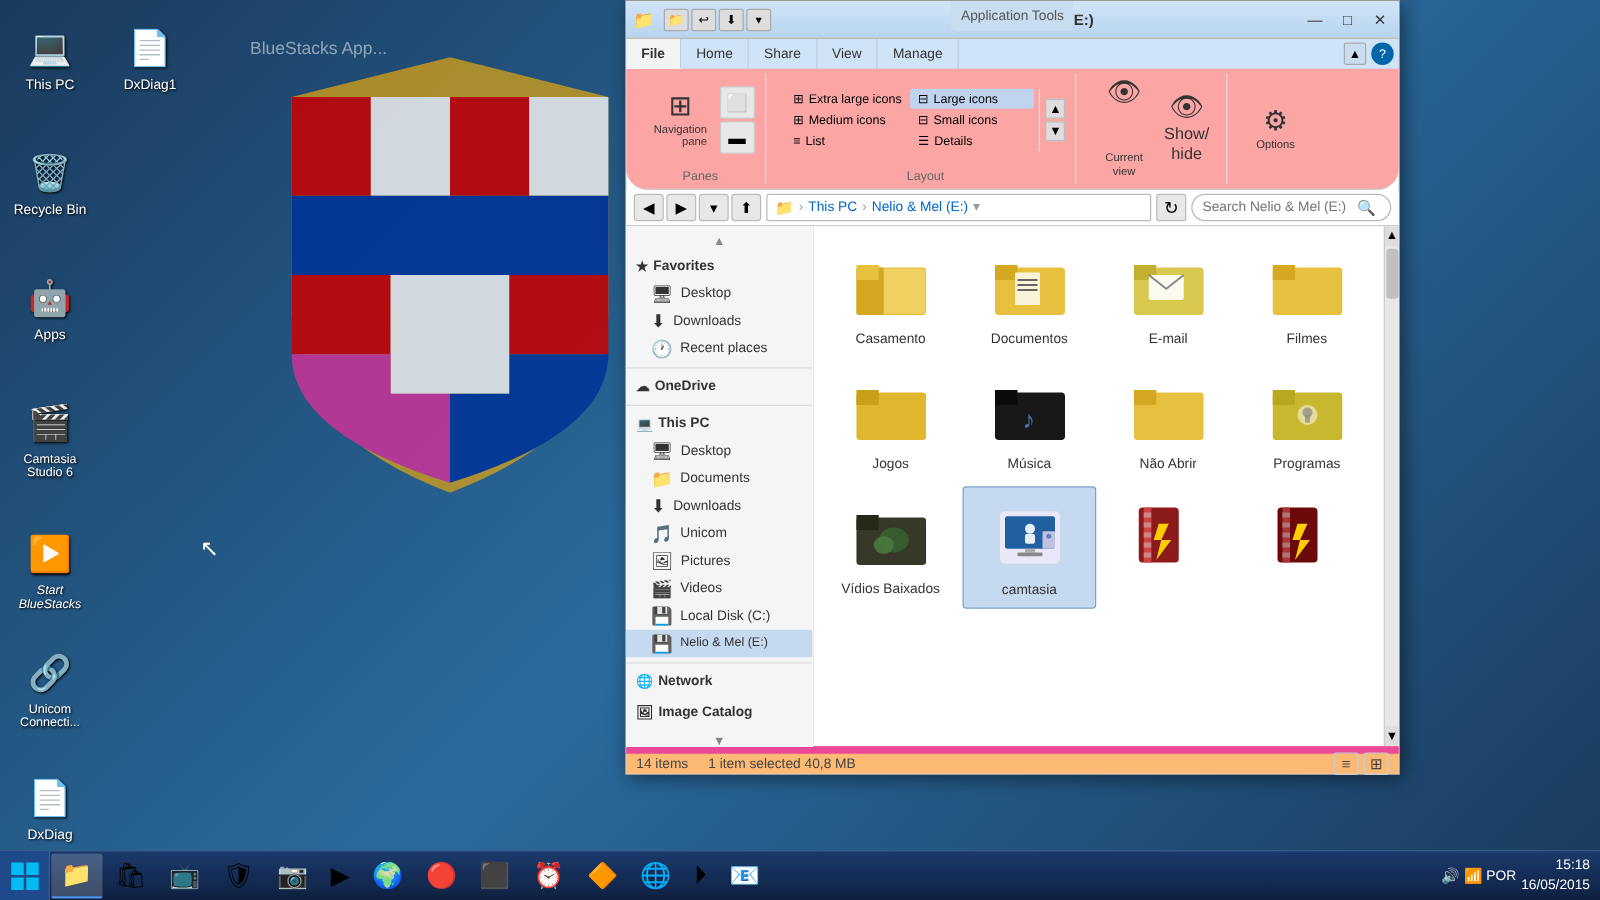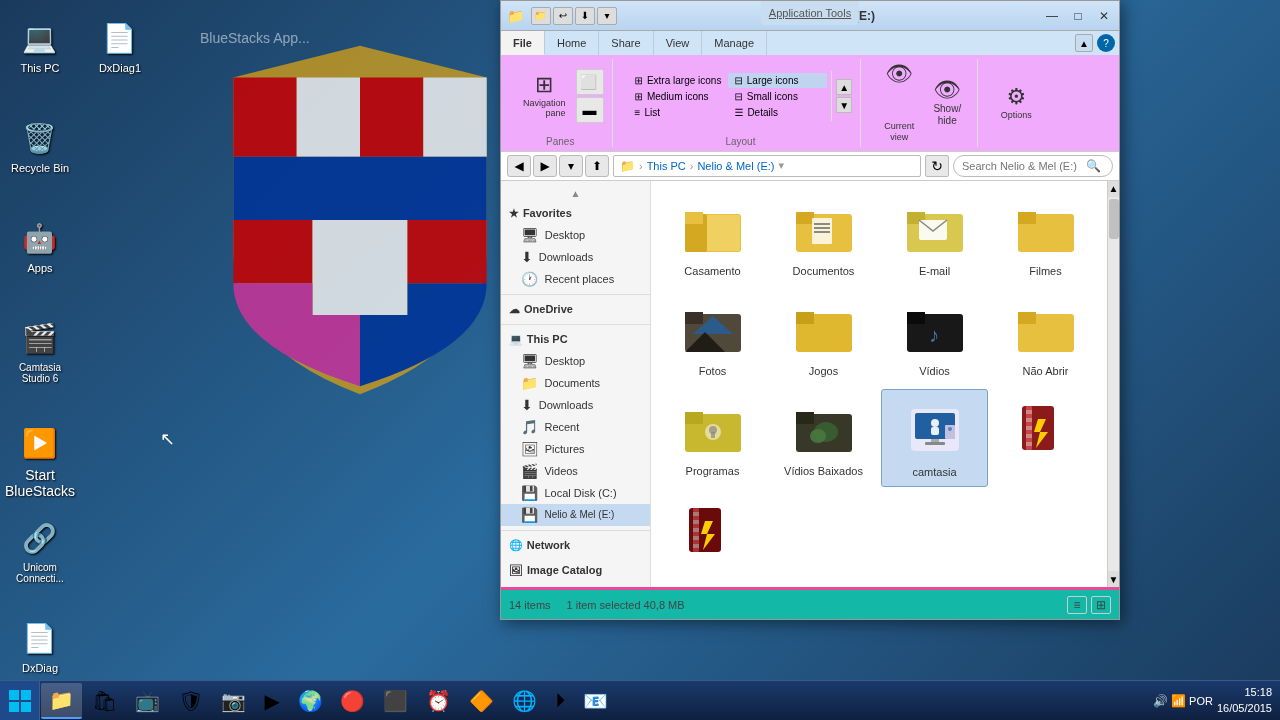--- a/index.html
+++ b/index.html
@@ -196,21 +196,20 @@
       left: 50%;
       transform: translateX(-50%);
       background: #c8ddf0;
       padding: 12px 8px;
       font-size: 11px;
       color: #555;
       height: 16px;
       display: flex;
       align-items: center;
       border-radius: 0 0 4px 4px;
-      text-decoration: underline;
     }
     .window-controls {
       display: flex;
       align-items: center;
       margin-right: 2px;
     }
     .wc-btn {
       width: 26px;
       height: 18px;
       display: flex;
@@ -218,22 +217,23 @@
       justify-content: center;
       font-size: 12px;
       cursor: pointer;
       border: none;
       background: transparent;
       color: #333;
     }
 
     
     .ribbon {
-      background: #f0abfc;
+      background: #fca5a5;
       border-bottom: 1px solid #ccc;
+      border-radius: 17px;
     }
     .ribbon-tabs {
       display: flex;
       background: #d0e4f7;
       height: 24px;
     }
     .ribbon-tab {
       padding: 0 12px;
       display: flex;
       align-items: center;
@@ -444,23 +444,23 @@
     .file-label {
       max-width: 80px;
       overflow: hidden;
       text-overflow: ellipsis;
       white-space: nowrap;
       font-size: 11px;
     }
 
     
     .status-bar {
-      height: 32px;
-      background: #14b8a6;
-      border-top: 3px solid #ec4899;
+      height: 22px;
+      background: #fdba74;
+      border-top: 6px solid #ec4899;
       display: flex;
       align-items: center;
       padding: 0 8px;
       font-size: 11px;
       color: #444;
       gap: 16px;
     }
     .status-right {
       margin-left: auto;
       display: flex;
@@ -535,21 +535,21 @@
     <div style="position:absolute;top:210px;left:0;" class="desktop-icon">
       <div class="icon-img">🤖</div>
       <span>Apps</span>
     </div>
     <div style="position:absolute;top:310px;left:0;" class="desktop-icon">
       <div class="icon-img">🎬</div>
       <span style="font-size:10px;">Camtasia Studio 6</span>
     </div>
     <div style="position:absolute;top:415px;left:0;" class="desktop-icon">
       <div class="icon-img">▶️</div>
-      <span style="font-size:14px;">Start BlueStacks</span>
+      <span style="font-size:10px;font-style:italic;">Start BlueStacks</span>
     </div>
     <div style="position:absolute;top:510px;left:0;" class="desktop-icon">
       <div class="icon-img">🔗</div>
       <span style="font-size:10px;">Unicom Connecti...</span>
     </div>
     <div style="position:absolute;top:610px;left:0;" class="desktop-icon">
       <div class="icon-img">📄</div>
       <span>DxDiag</span>
     </div>
   </div>
@@ -647,21 +647,21 @@
         </div>
 
         <div class="ribbon-group">
           <div class="ribbon-group-btns">
             <div class="ribbon-btn">
               <div class="ribbon-btn-icon">👁</div>
               <span style="font-size:9px;text-align:center;line-height:1.2;margin-top:34px;">Current<br>view</span>
             </div>
             <div class="ribbon-btn">
               <div class="ribbon-btn-icon">👁</div>
-              <span style="font-size:10px;text-align:center;line-height:1.2;">Show/<br>hide</span>
+              <span style="font-size:13px;text-align:center;line-height:1.2;">Show/<br>hide</span>
             </div>
           </div>
         </div>
 
         <div class="ribbon-group">
           <div class="ribbon-group-btns">
             <div class="ribbon-btn">
               <div class="ribbon-btn-icon">⚙</div>
               <span style="font-size:9px;text-align:center;">Options</span>
             </div>
@@ -740,21 +740,21 @@
           <div class="sidebar-item">
             <span class="sidebar-icon">📁</span>
             <span>Documents</span>
           </div>
           <div class="sidebar-item">
             <span class="sidebar-icon">⬇</span>
             <span>Downloads</span>
           </div>
           <div class="sidebar-item">
             <span class="sidebar-icon">🎵</span>
-            <span>Recent</span>
+            <span>Unicom</span>
           </div>
           <div class="sidebar-item">
             <span class="sidebar-icon">🖼</span>
             <span>Pictures</span>
           </div>
           <div class="sidebar-item">
             <span class="sidebar-icon">🎬</span>
             <span>Videos</span>
           </div>
           <div class="sidebar-item">
@@ -831,53 +831,41 @@
         <div class="file-item">
           <div class="file-icon-large">
             <svg width="56" height="50" viewBox="0 0 56 50">
               <rect x="0" y="10" width="56" height="38" rx="3" fill="#e8c040"></rect>
               <rect x="0" y="8" width="18" height="12" rx="3 3 0 0" fill="#d4a820"></rect>
             </svg>
           </div>
           <span class="file-label">Filmes</span>
         </div>
 
-        <div class="file-item">
-          <div class="file-icon-large">
-            <svg width="56" height="50" viewBox="0 0 56 50">
-              <rect x="0" y="10" width="56" height="38" rx="3" fill="#504838"></rect>
-              <rect x="0" y="8" width="18" height="12" rx="3 3 0 0" fill="#3a3028"></rect>
-
-              <polygon points="8,30 28,12 48,30" fill="#2060a0" opacity="0.8"></polygon>
-              <polygon points="0,48 20,28 40,48" fill="#1848808" opacity="0.6"></polygon>
-            </svg>
-          </div>
-          <span class="file-label">Fotos</span>
-        </div>
 
         <div class="file-item">
           <div class="file-icon-large">
             <svg width="56" height="50" viewBox="0 0 56 50">
               <rect x="0" y="10" width="56" height="38" rx="3" fill="#e0b830"></rect>
               <rect x="0" y="8" width="18" height="12" rx="3 3 0 0" fill="#c8a018"></rect>
             </svg>
           </div>
           <span class="file-label">Jogos</span>
         </div>
 
         <div class="file-item">
           <div class="file-icon-large">
             <svg width="56" height="50" viewBox="0 0 56 50">
               <rect x="0" y="10" width="56" height="38" rx="3" fill="#181818"></rect>
               <rect x="0" y="8" width="18" height="12" rx="3 3 0 0" fill="#0a0a0a"></rect>
 
               <text x="22" y="38" font-size="20" fill="#5090d0" opacity="0.8">♪</text>
             </svg>
           </div>
-          <span class="file-label">Vídios</span>
+          <span class="file-label">Música</span>
         </div>
 
         <div class="file-item">
           <div class="file-icon-large">
             <svg width="56" height="50" viewBox="0 0 56 50">
               <rect x="0" y="10" width="56" height="38" rx="3" fill="#e8c040"></rect>
               <rect x="0" y="8" width="18" height="12" rx="3 3 0 0" fill="#d4a820"></rect>
             </svg>
           </div>
           <span class="file-label">Não Abrir</span>

